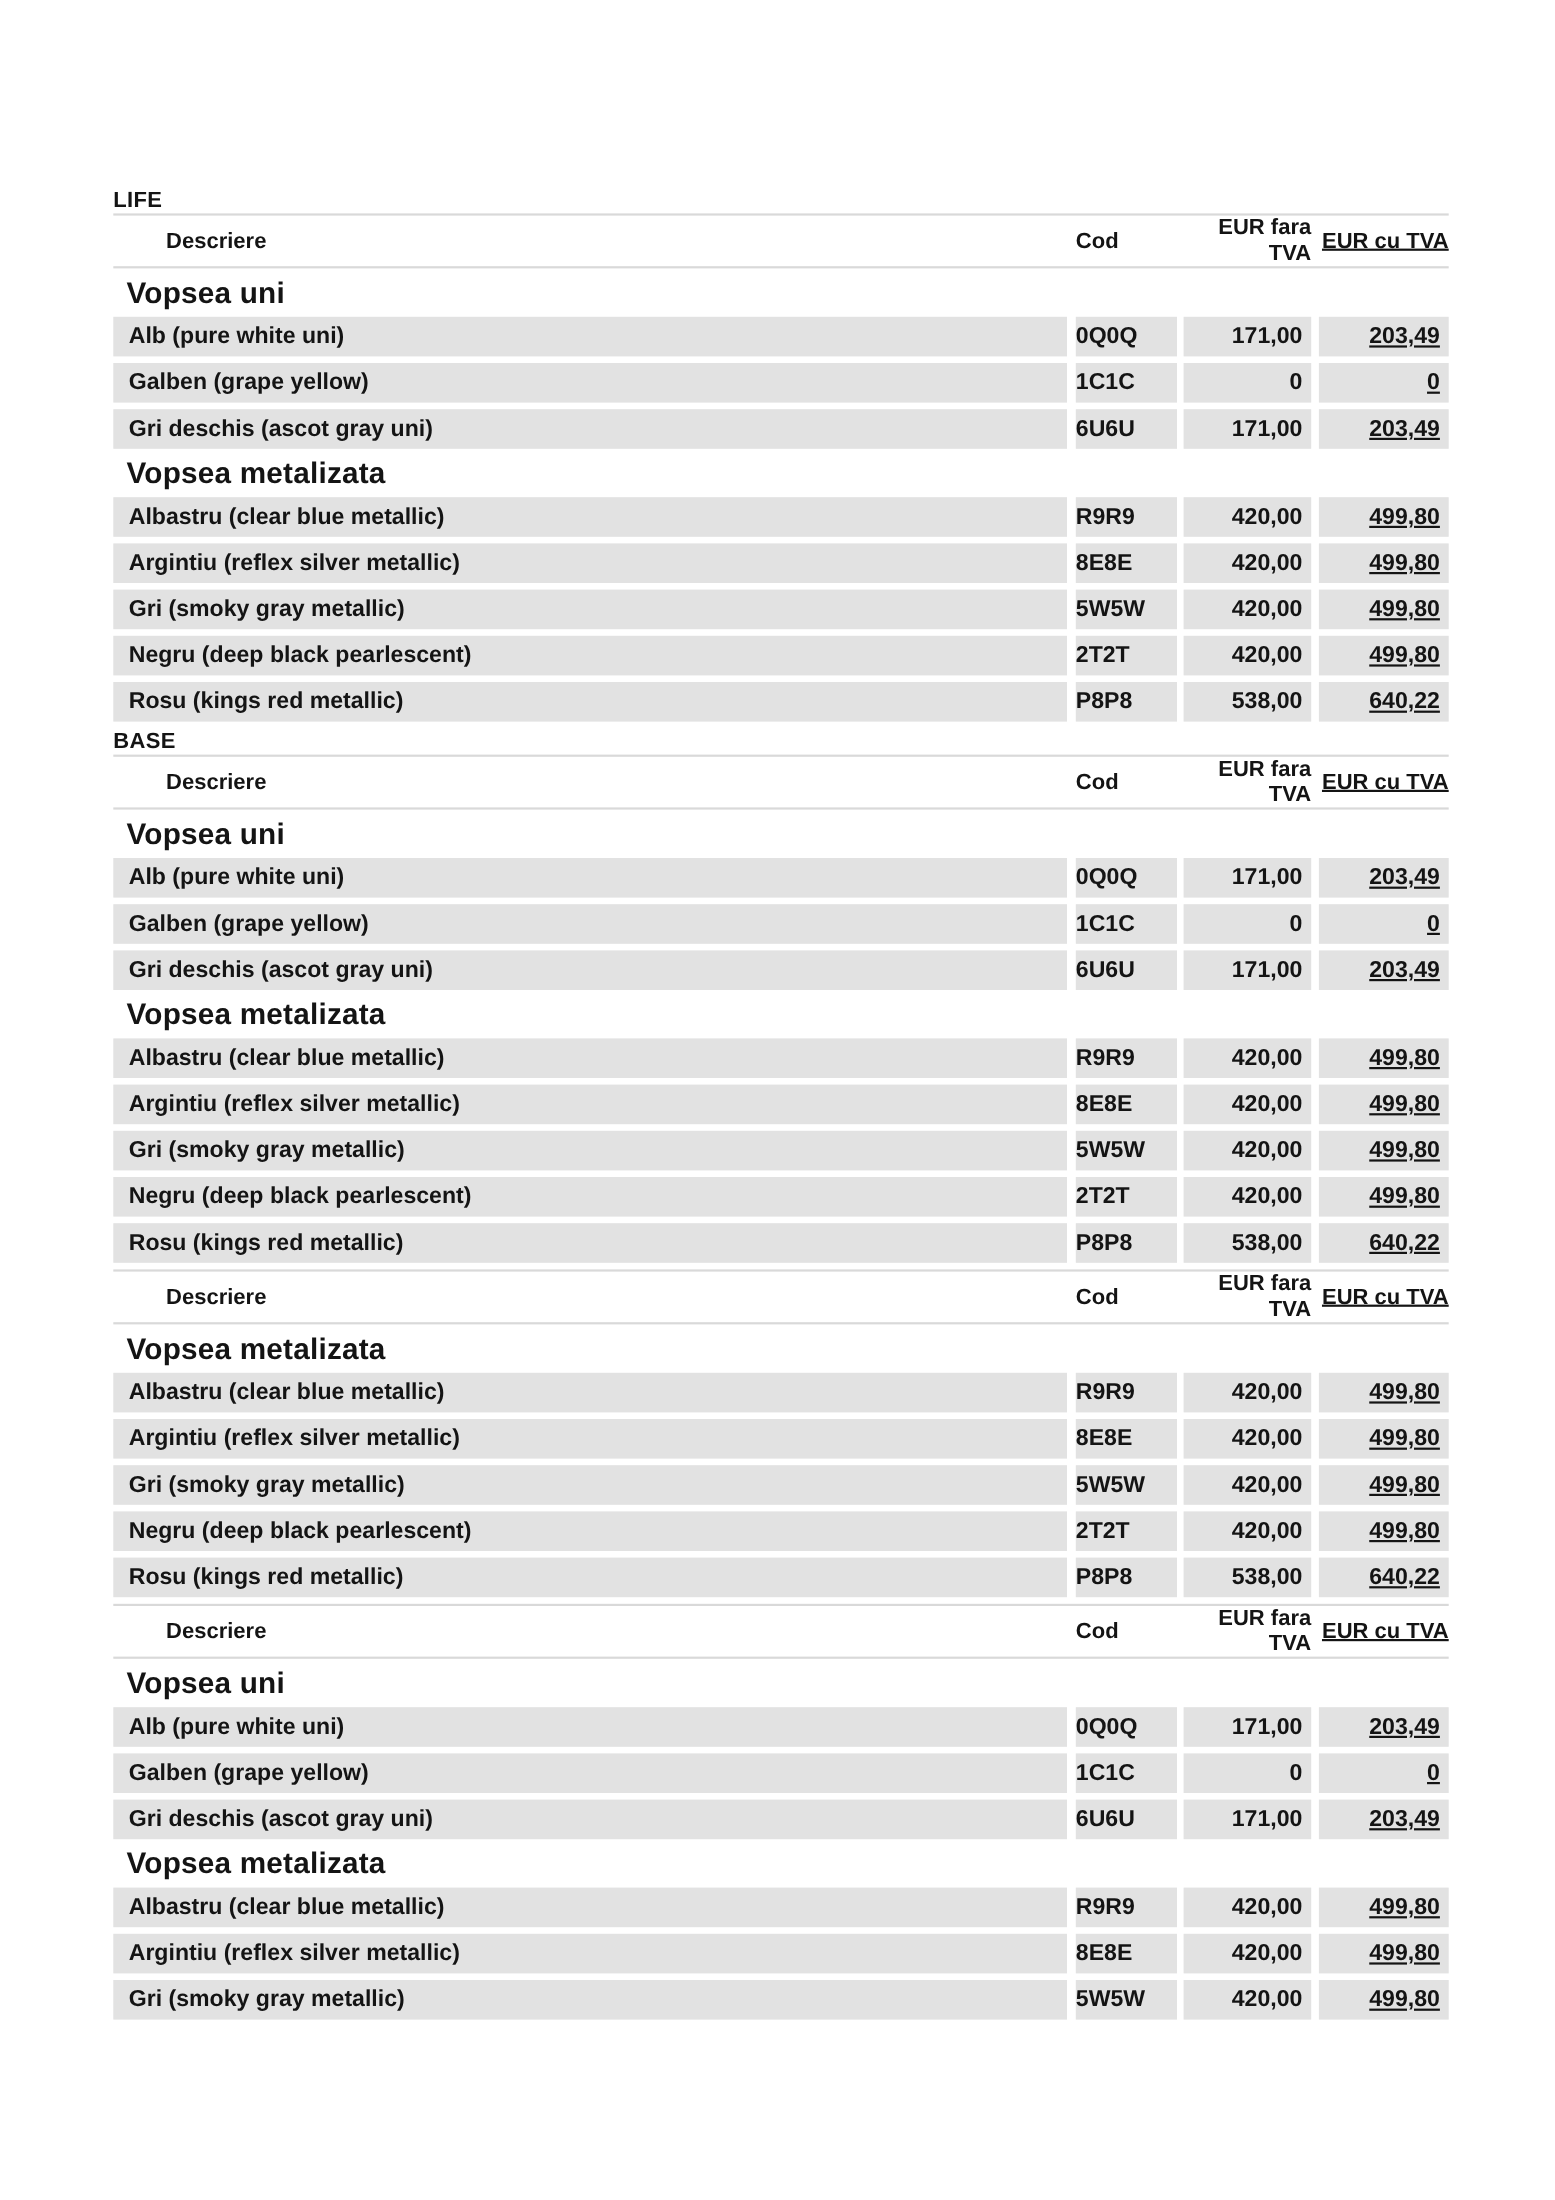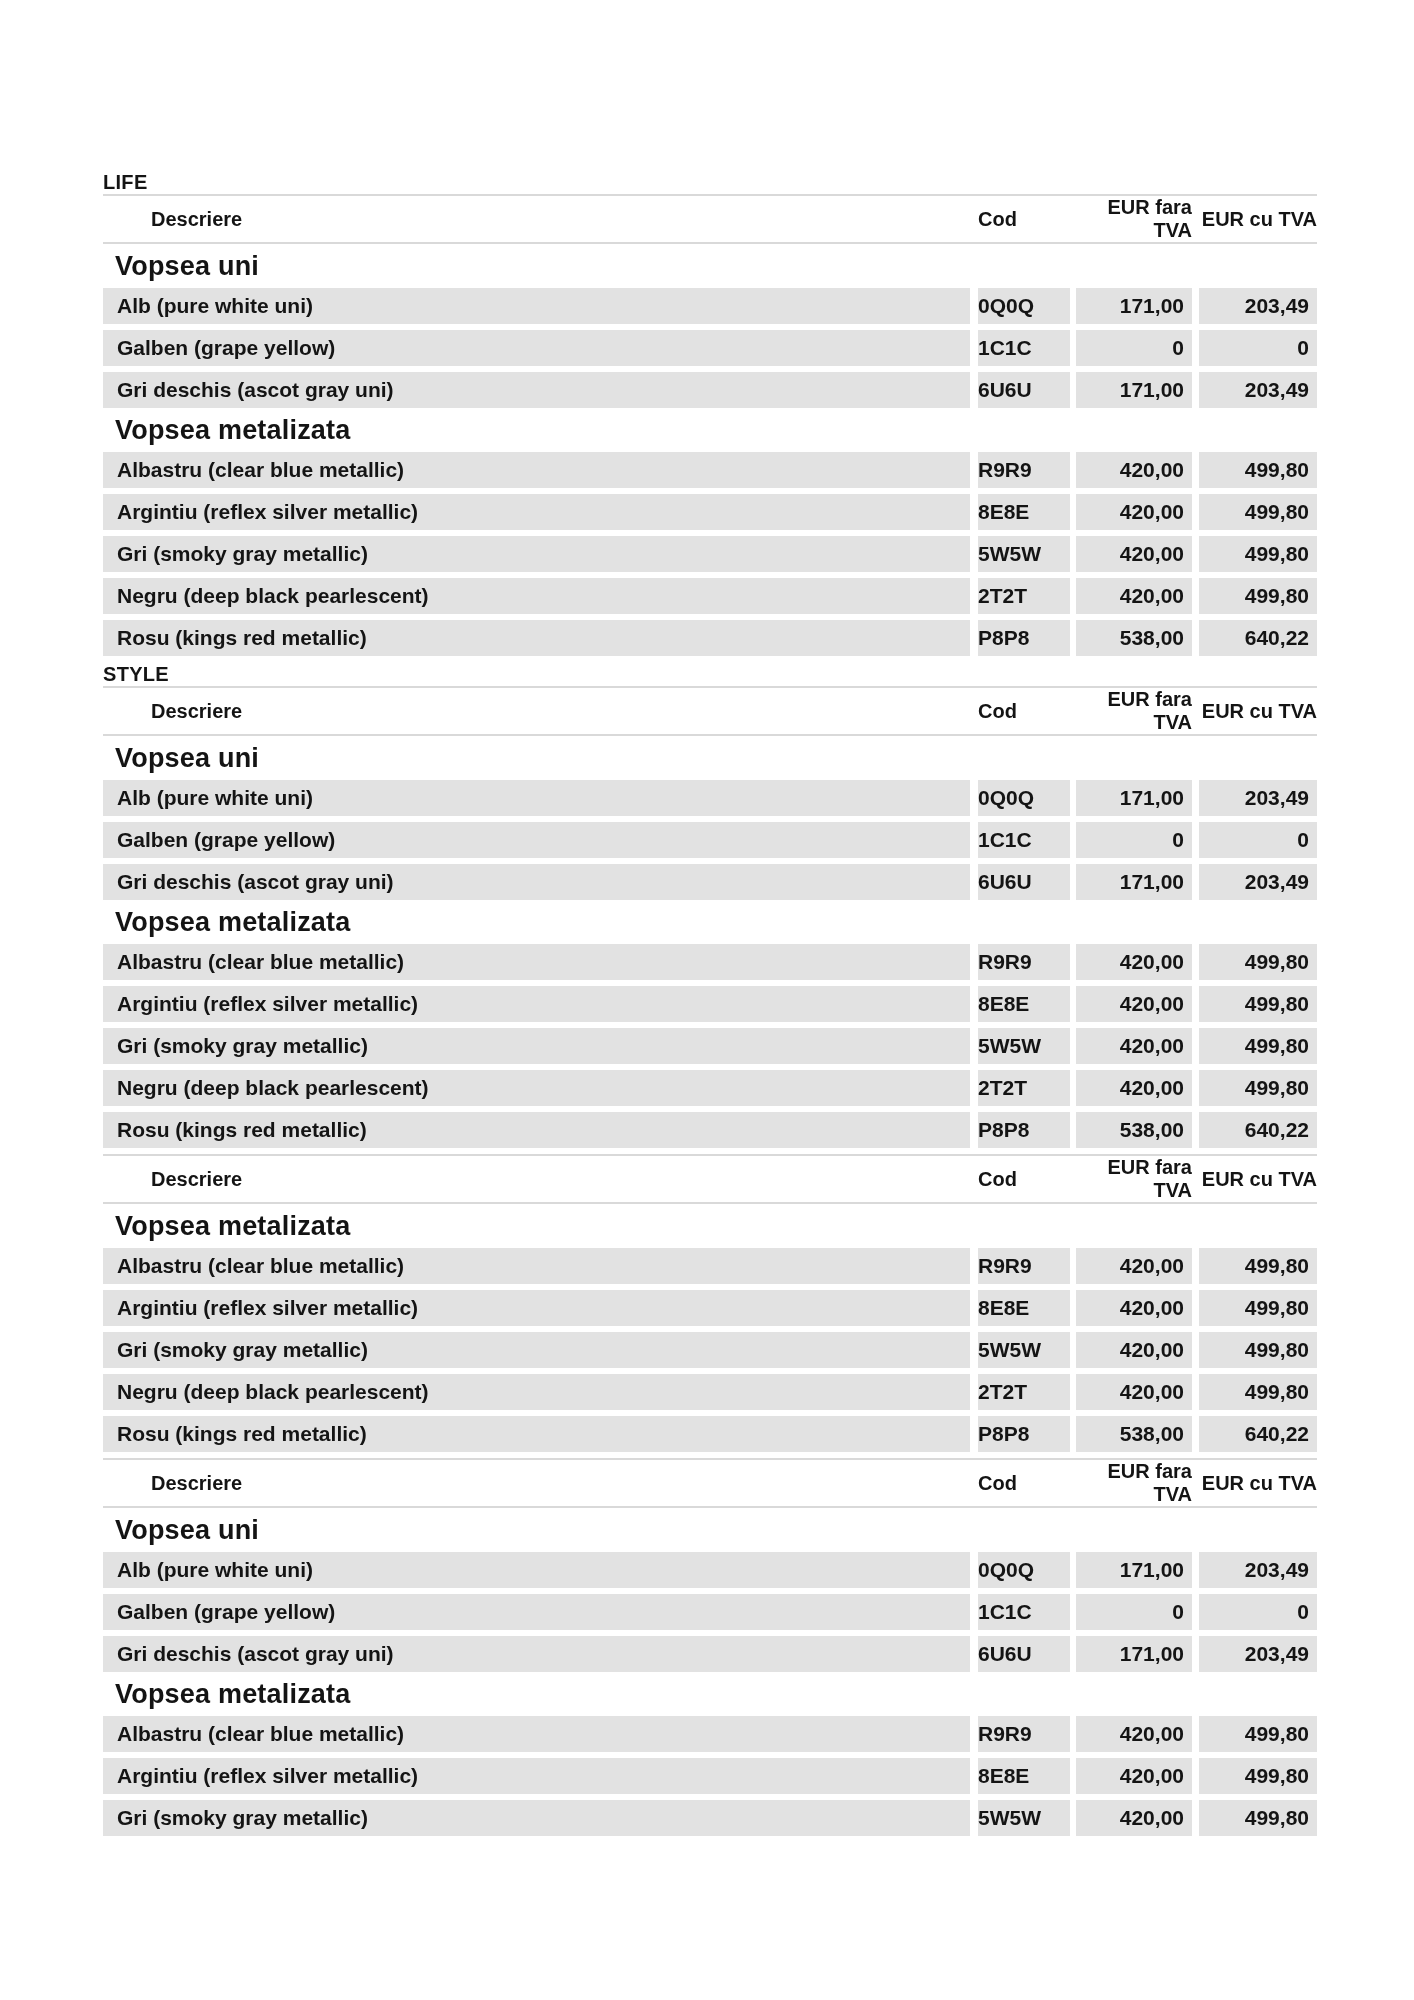--- a/index.html
+++ b/index.html
@@ -28,21 +28,21 @@
   }
   .head-row {
     display: flex;
     align-items: center;
     height: 46px;
     margin-left: 48px;
   }
   .cell.desc { flex: 1 1 auto; min-width: 0; }
   .cell.cod  { width: 92px;  margin-left: 8px; text-align: left; flex: 0 0 auto; }
   .cell.eur1 { width: 116px; margin-left: 6px; text-align: right;  flex: 0 0 auto; }
-  .cell.eur2 { width: 118px; margin-left: 7px; text-align: right;  flex: 0 0 auto; }
+  .cell.eur2 { width: 118px; margin-left: 7px; text-align: right;  flex: 0 0 auto; text-decoration: underline; }
   .head-row .cell {
     font-size: 20px;
     line-height: 23px;
     background: none;
   }
   .group-title {
     font-size: 27px;
     line-height: 28px;
     margin: 8px 12px;
     letter-spacing: 0.2px;
@@ -137,21 +137,21 @@
     <div class="cell cod">P8P8</div>
     <div class="cell eur1">538,00</div>
     <div class="cell eur2">640,22</div>
   </div>
 </div>
   </div>
 </div>
   </section>
 
   <section class="section">
-    <div class="section-label">STYLE</div>
+    <div class="section-label">BASE</div>
     <div class="rule"></div>
     <div class="head-row">
       <div class="cell desc">Descriere</div>
       <div class="cell cod">Cod</div>
       <div class="cell eur1">EUR fara TVA</div>
       <div class="cell eur2">EUR cu TVA</div>
     </div>
     <div class="rule"></div>
     <div class="groups">
   <div class="group">

